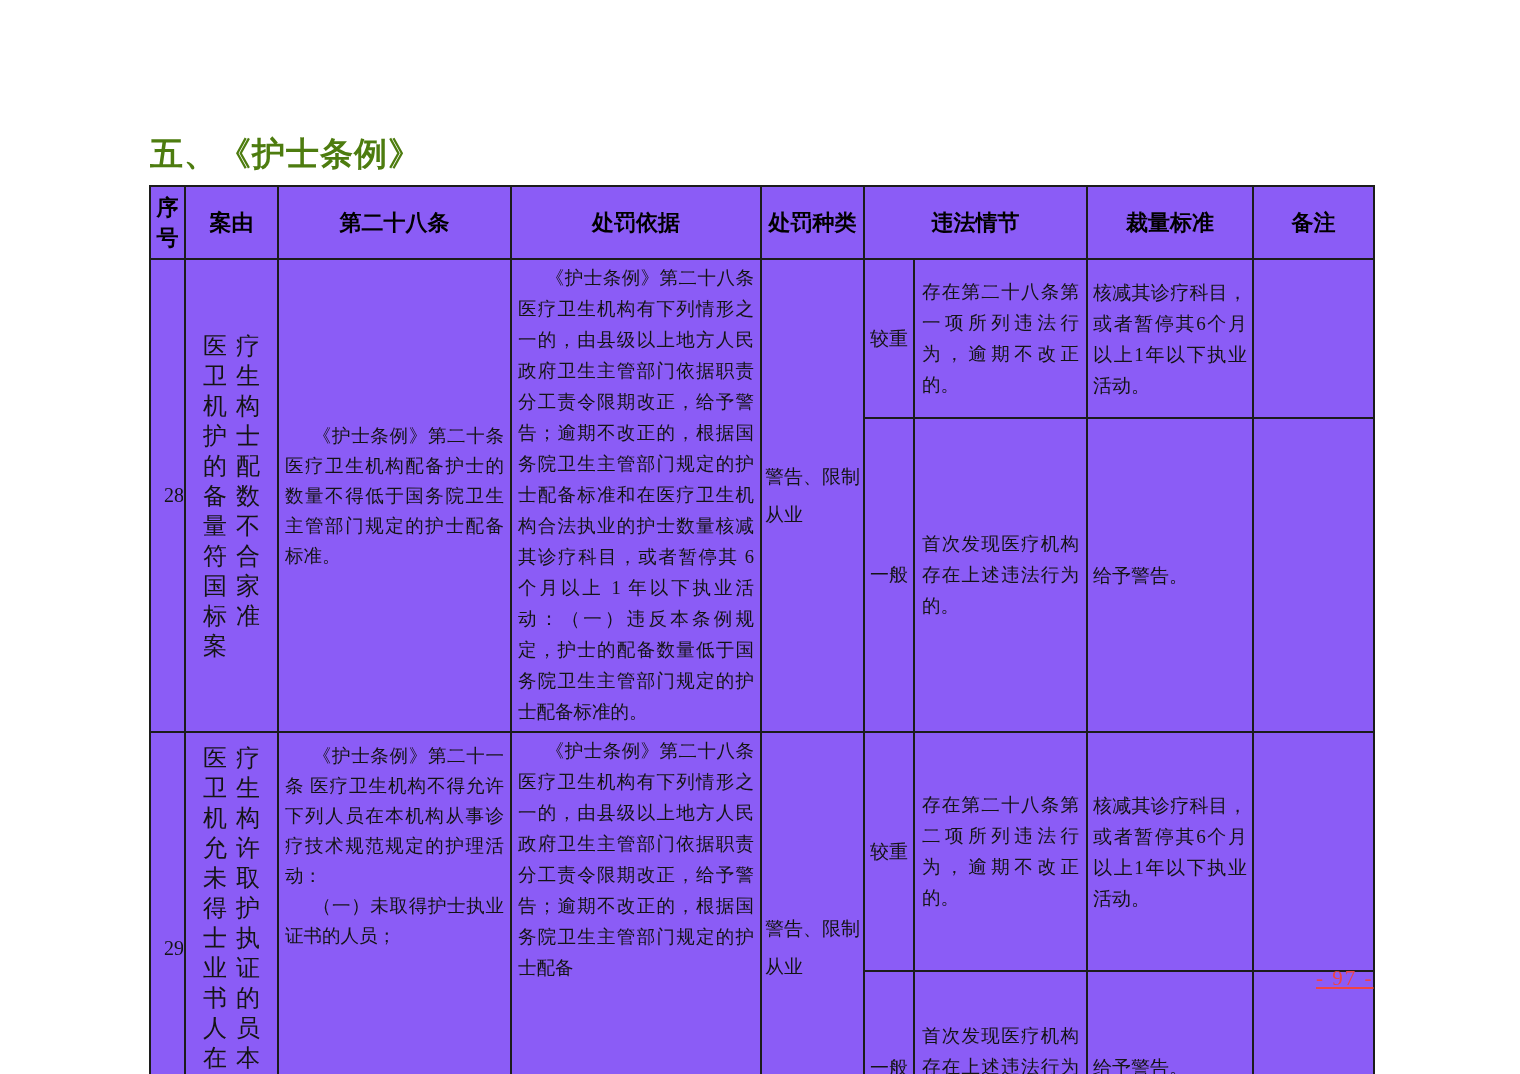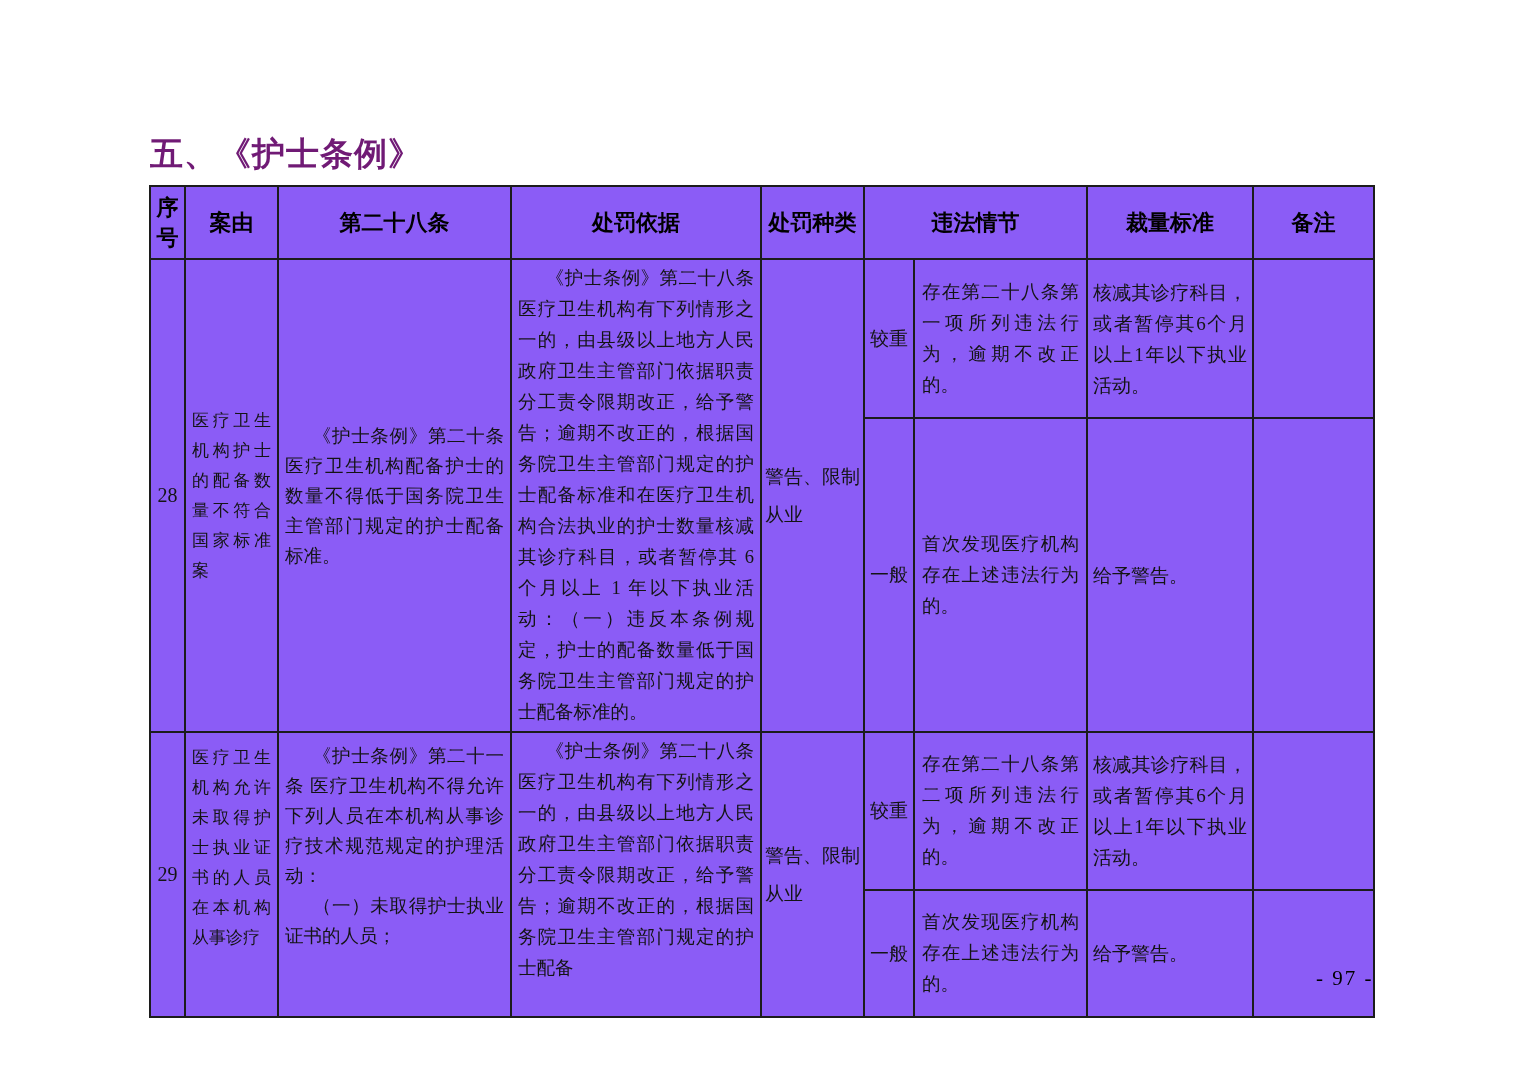--- a/index.html
+++ b/index.html
@@ -2,21 +2,21 @@
 <html><head>
 <meta charset="utf-8">
 <style>
   * { box-sizing: border-box; margin: 0; padding: 0; }
   html,body { width: 1520px; height: 1074px; background: #ffffff; overflow: hidden; }
   body { position: relative; font-family: "Liberation Serif", "DejaVu Serif", serif; color: #141414; }
 
   .doc-title {
     position: absolute; left: 150px; top: 132px;
     font-family: "Liberation Sans", "DejaVu Sans", sans-serif;
-    font-weight: bold; font-size: 33px; letter-spacing: 1px; color: #701a75;
+    font-weight: bold; font-size: 33px; letter-spacing: 1px; color: #4d7c0f;
   }
 
   table.law-table {
     position: absolute; left: 149px; top: 185px;
     width: 1224px; border-collapse: collapse; table-layout: fixed;
     background: #8b5cf6;
   }
   .law-table th, .law-table td {
     border: 2px solid #1c1c1c; overflow: hidden; vertical-align: middle;
   }
@@ -24,37 +24,37 @@
     font-family: "Liberation Sans", "DejaVu Sans", sans-serif;
     font-weight: bold; font-size: 22px; text-align: center;
     line-height: 30px; padding: 2px; color: #000;
   }
   tr.h-header  { height: 73px; }
   tr.h-r28a    { height: 130px; }
   tr.h-r28b    { height: 312px; }
   tr.h-r29a    { height: 135px; }
   tr.h-r29b    { height: 103px; }
 
-  td.c-index { text-align: center; font-size: 20px; border-radius: 10px; }
-  td.c-cause { padding: 0 6px; font-size: 17px; line-height: 30px; text-align: justify; border-radius: 6px; }
+  td.c-index { text-align: right; font-size: 20px; border-radius: 10px; }
+  td.c-cause { padding: 0 17px; font-size: 24px; line-height: 30px; text-align: justify; border-radius: 6px; }
   td.c-prov  { padding: 0 6px; font-size: 18.5px; line-height: 30px; text-align: justify; }
   td.c-prov p, td.c-basis p { text-indent: 1.5em; text-align: justify; }
   td.c-basis { padding: 3px 6px; font-size: 18.5px; line-height: 31px; }
   td.c-type  { padding: 0 3px; font-size: 19px; line-height: 38px; text-align: justify; }
   td.c-sev   { text-align: center; font-size: 19px; margin-left: 23px; }
   td.c-desc  { padding: 16px 7px; font-size: 18.5px; line-height: 31px; text-align: justify; }
   td.c-std   { padding: 0 5px; font-size: 19px; line-height: 31px; text-align: justify; }
   td.c-remark{ }
   td.vtop    { vertical-align: top; }
   td.c-cause.vtop { padding-top: 10px; }
   td.c-prov.vtop  { padding-top: 8px; }
 
   .page-number {
     position: absolute; left: 1316px; top: 966px;
-    font-size: 21px; color: #000000; letter-spacing: 2px;
+    font-size: 21px; color: #ef4444; letter-spacing: 2px; text-decoration: underline;
   }
 </style>
 </head>
 <body>
 
 <div class="doc-title">五、《护士条例》</div>
 
 <table class="law-table">
   <colgroup>
     <col style="width:35px">

